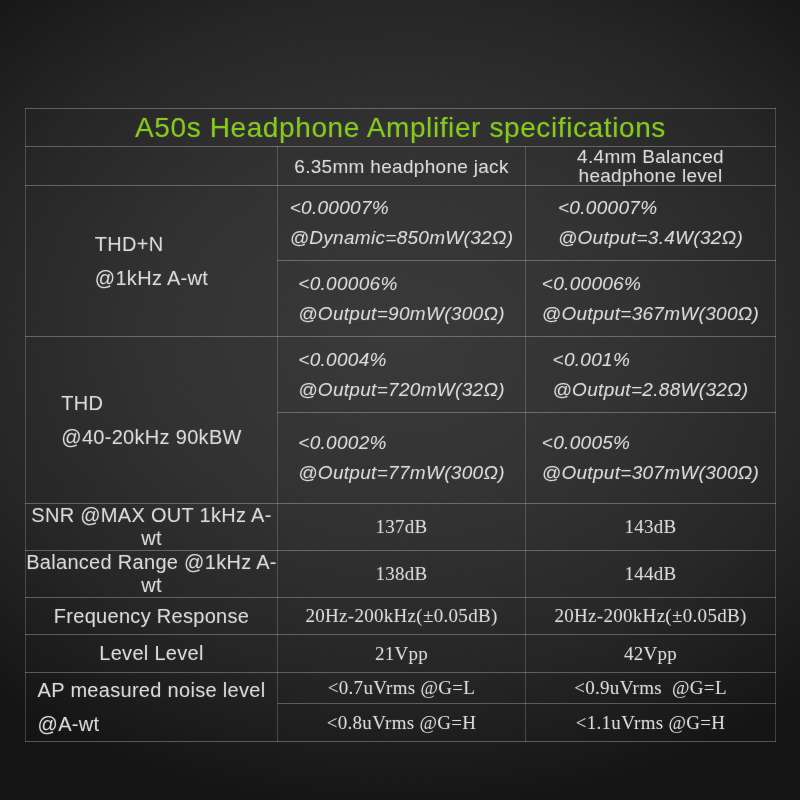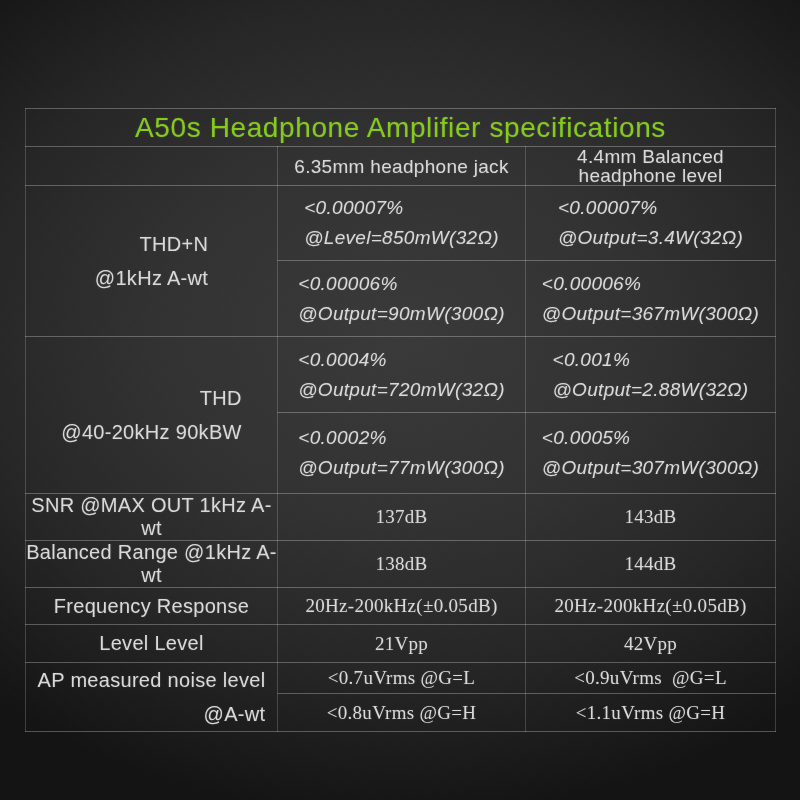--- a/index.html
+++ b/index.html
@@ -28,25 +28,25 @@
   td,th{
     padding:0;font-weight:normal;vertical-align:middle;text-align:center;
     border-top:1px solid rgba(235,235,235,.30);
     border-bottom:1px solid rgba(235,235,235,.30);
     border-left:1px solid rgba(235,235,235,.20);
     border-right:1px solid rgba(235,235,235,.20);
   }
   .title-cell{font-size:28px;color:#84cc16;letter-spacing:.6px;}
   .hdr{font-size:19px;line-height:19px;}
   .lbl{font-size:20px;}
-  .lbl .blk{display:inline-block;text-align:right;line-height:34px;}
+  .lbl .blk{display:inline-block;text-align:left;line-height:34px;}
   .val2 .blk{display:inline-block;text-align:left;line-height:30px;font-style:italic;}
   .pre{white-space:pre;font-family:Liberation Serif, serif;}
   .h36{height:36px}.h37{height:37px}.h38{height:38px}.h39{height:30px}
-  .h75{height:75px}.h76{height:76px}.h77{height:81px}
+  .h75{height:75px}.h76{height:76px}.h77{height:91px}
 </style>
 </head>
 <body>
 
 <div class="backdrop"></div>
 <div class="grain"></div>
 
 <table class="spec">
   <colgroup>
     <col style="width:252px">
@@ -71,21 +71,21 @@
   <tr class="h75">
     <td rowspan="2" class="lbl">
       <span class="blk">
         <div>THD+N</div>
         <div>@1kHz A-wt</div>
       </span>
     </td>
     <td class="val2">
       <span class="blk">
         <div>&lt;0.00007%</div>
-        <div>@Level=850mW(32Ω)</div>
+        <div>@Dynamic=850mW(32Ω)</div>
       </span>
     </td>
     <td class="val2">
       <span class="blk">
         <div>&lt;0.00007%</div>
         <div>@Output=3.4W(32Ω)</div>
       </span>
     </td>
   </tr>
 

